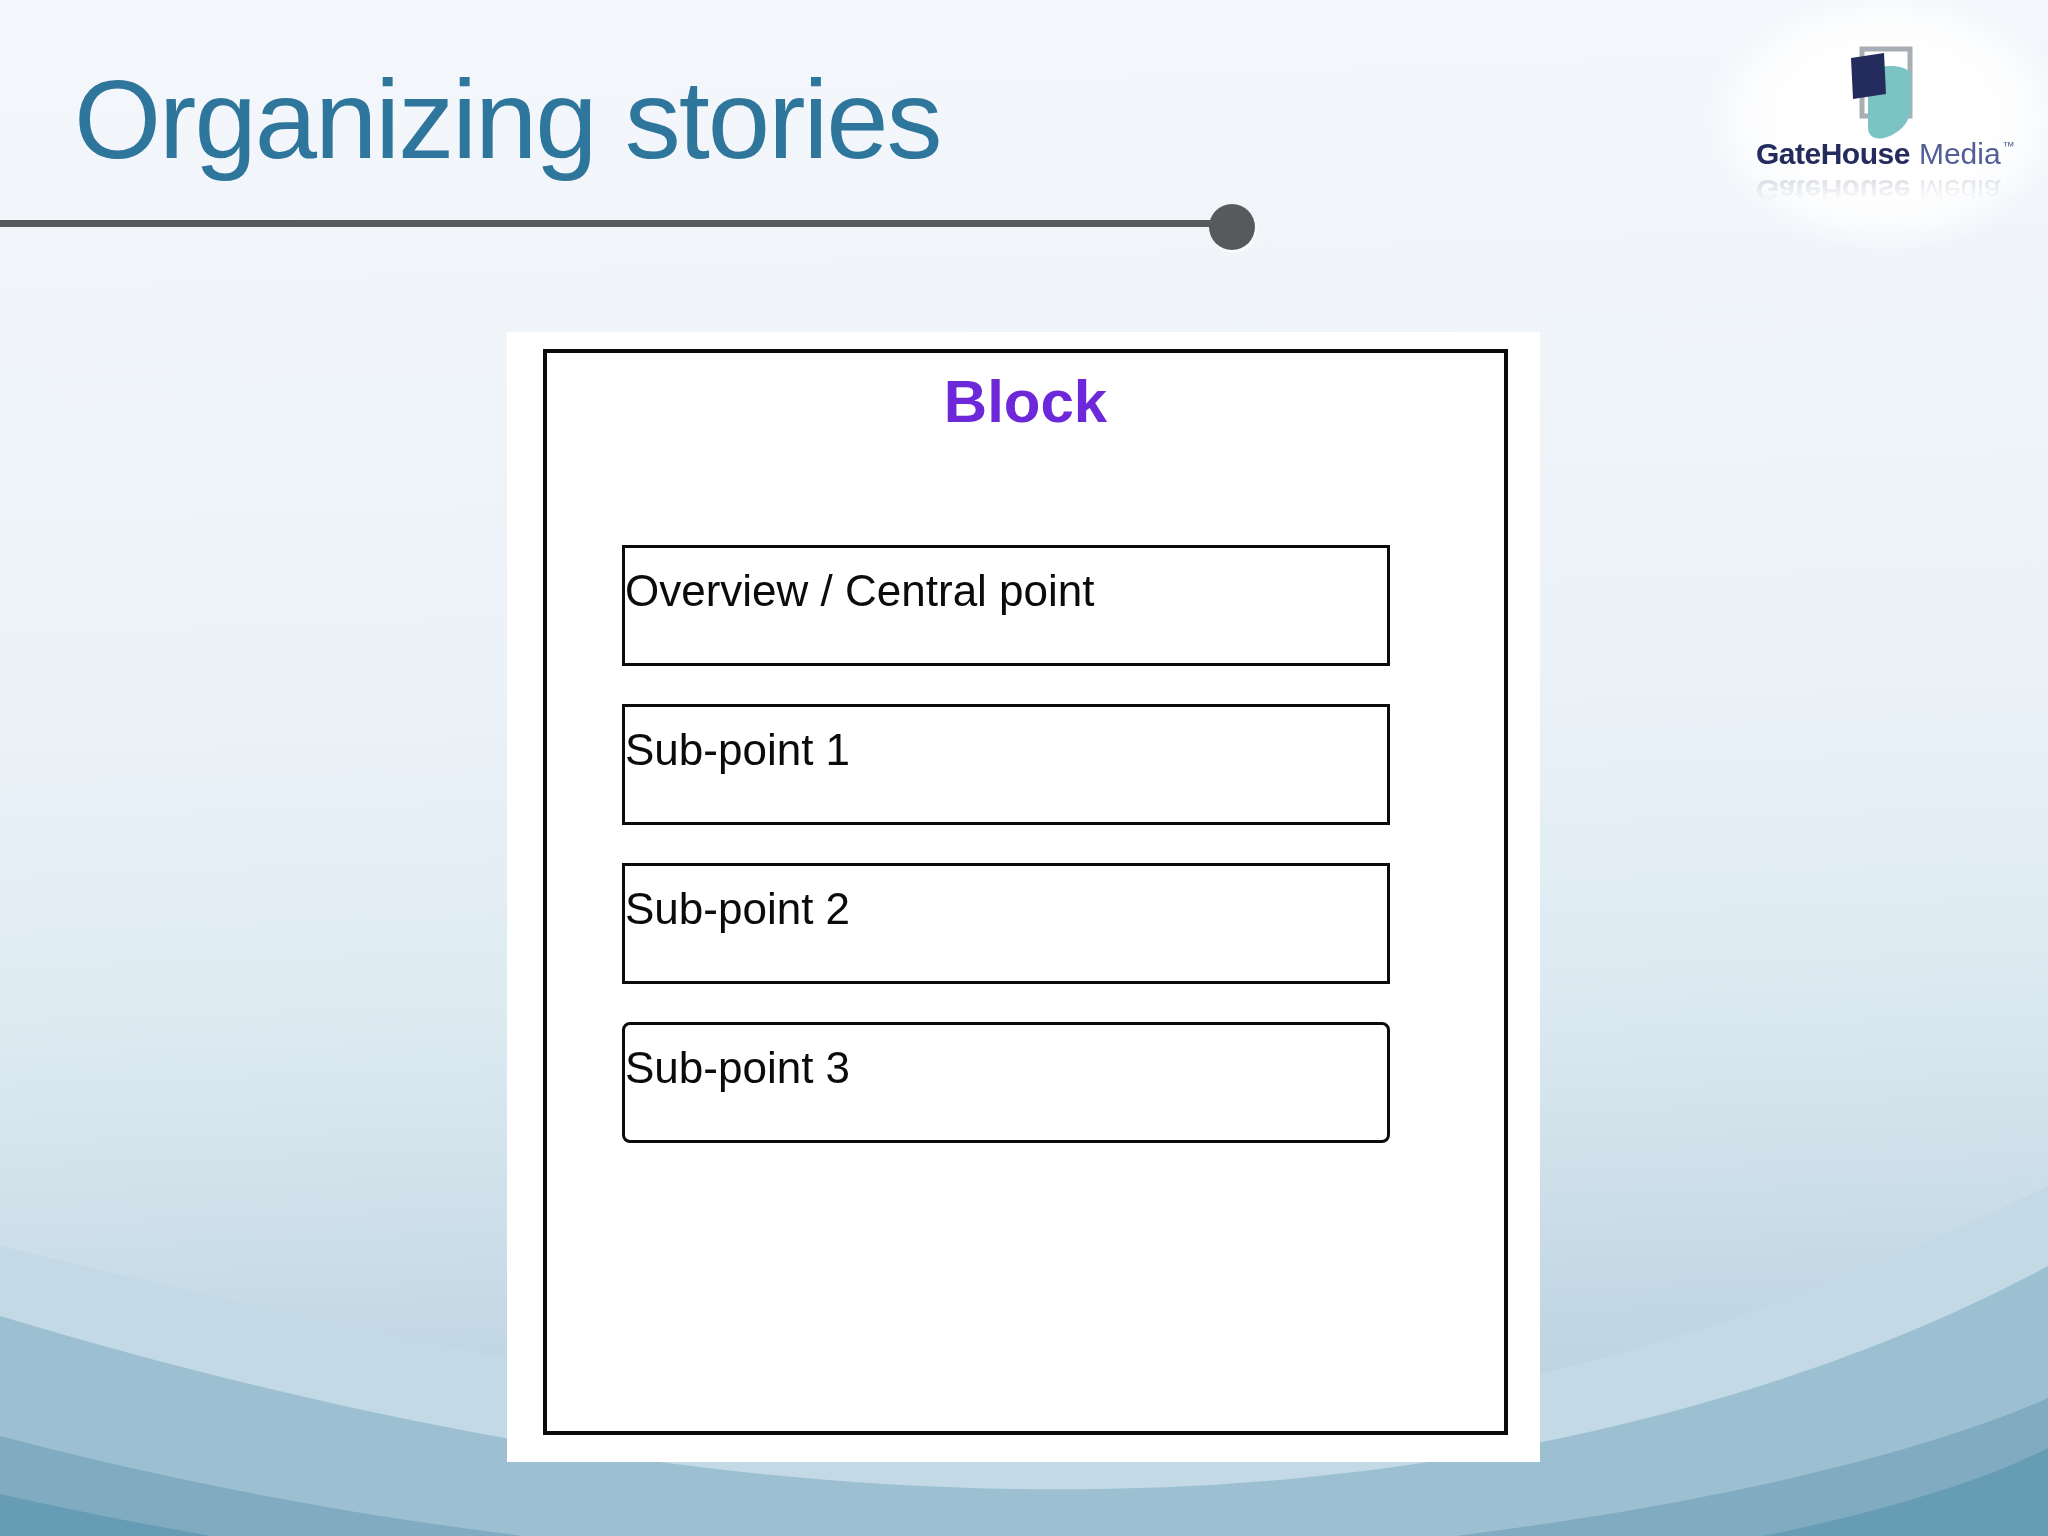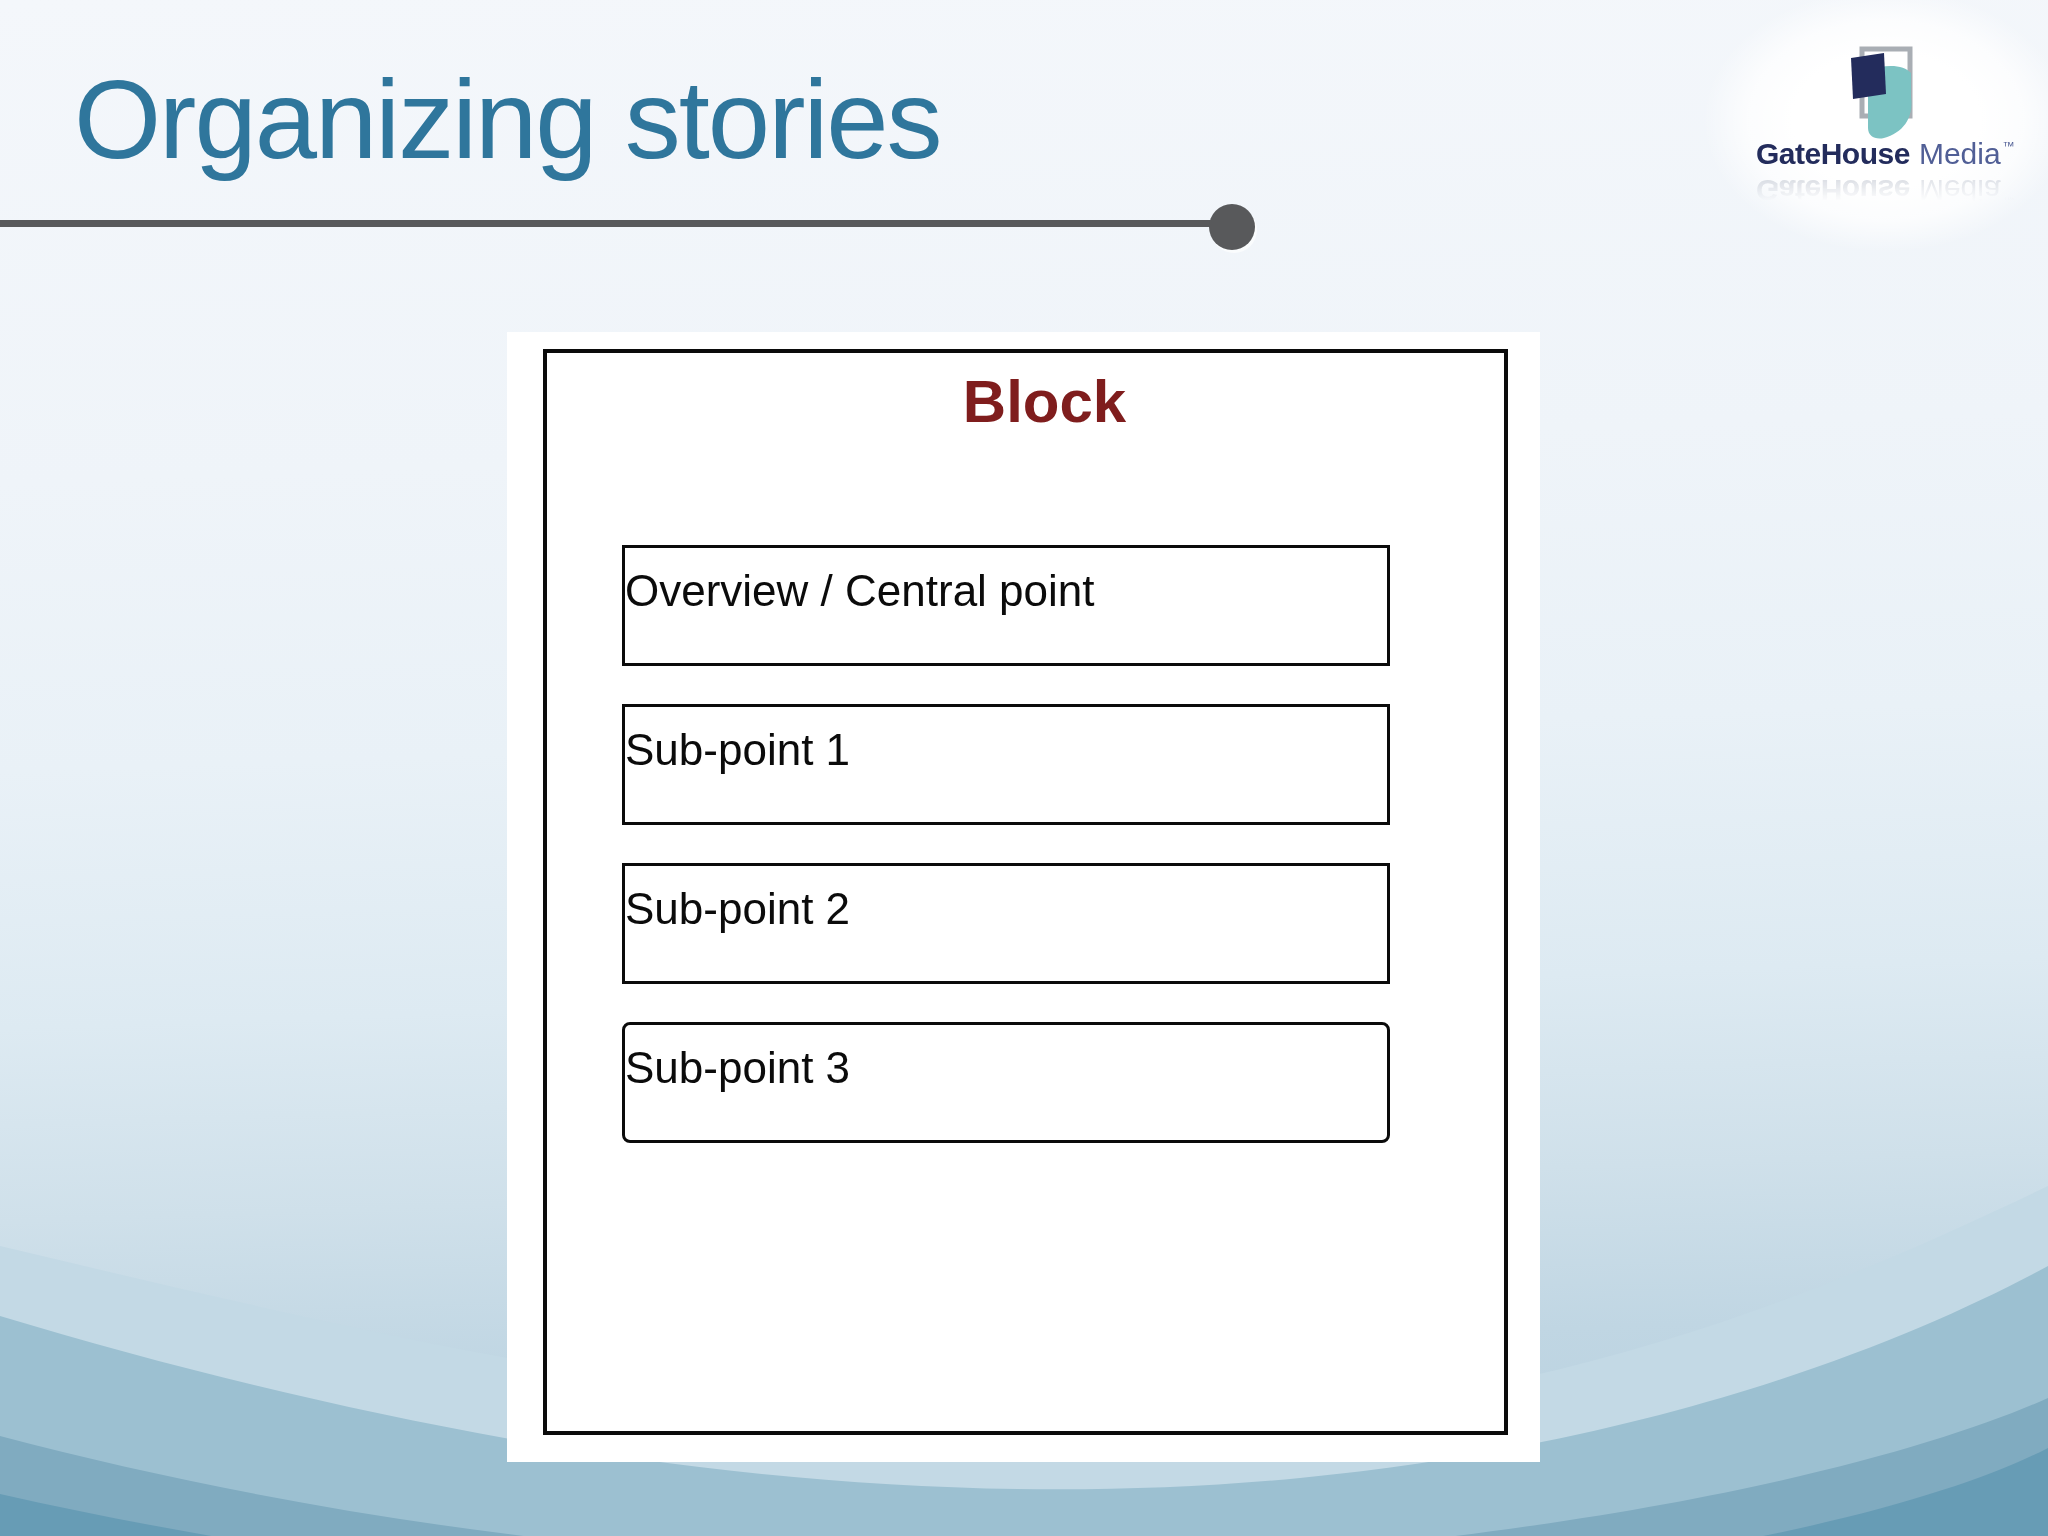--- a/index.html
+++ b/index.html
@@ -60,23 +60,22 @@
   .panel{
     position:absolute;left:507px;top:332px;width:1033px;height:1130px;
     background:#ffffff;
   }
   .frame{
     position:absolute;left:36px;top:17px;width:965px;height:1086px;
     box-sizing:border-box;border:4px solid #0b0b0b;background:#ffffff;
   }
   .frame-heading{
     position:absolute;left:0;top:19px;width:100%;
-    text-align:center;font-size:60px;font-weight:bold;color:#7f1d1d;
+    text-align:center;font-size:60px;font-weight:bold;color:#6d28d9;
     line-height:1;
-    padding-left:19px;
   }
   .story-box{
     position:absolute;left:75px;width:768px;height:121px;
     box-sizing:border-box;border:3px solid #0b0b0b;background:#ffffff;
   }
   .story-box .label{
     display:block;width:100%;
     padding-top:21px;font-size:44px;line-height:1;color:#0b0b0b;
   }
   .box-0{top:192px;}

